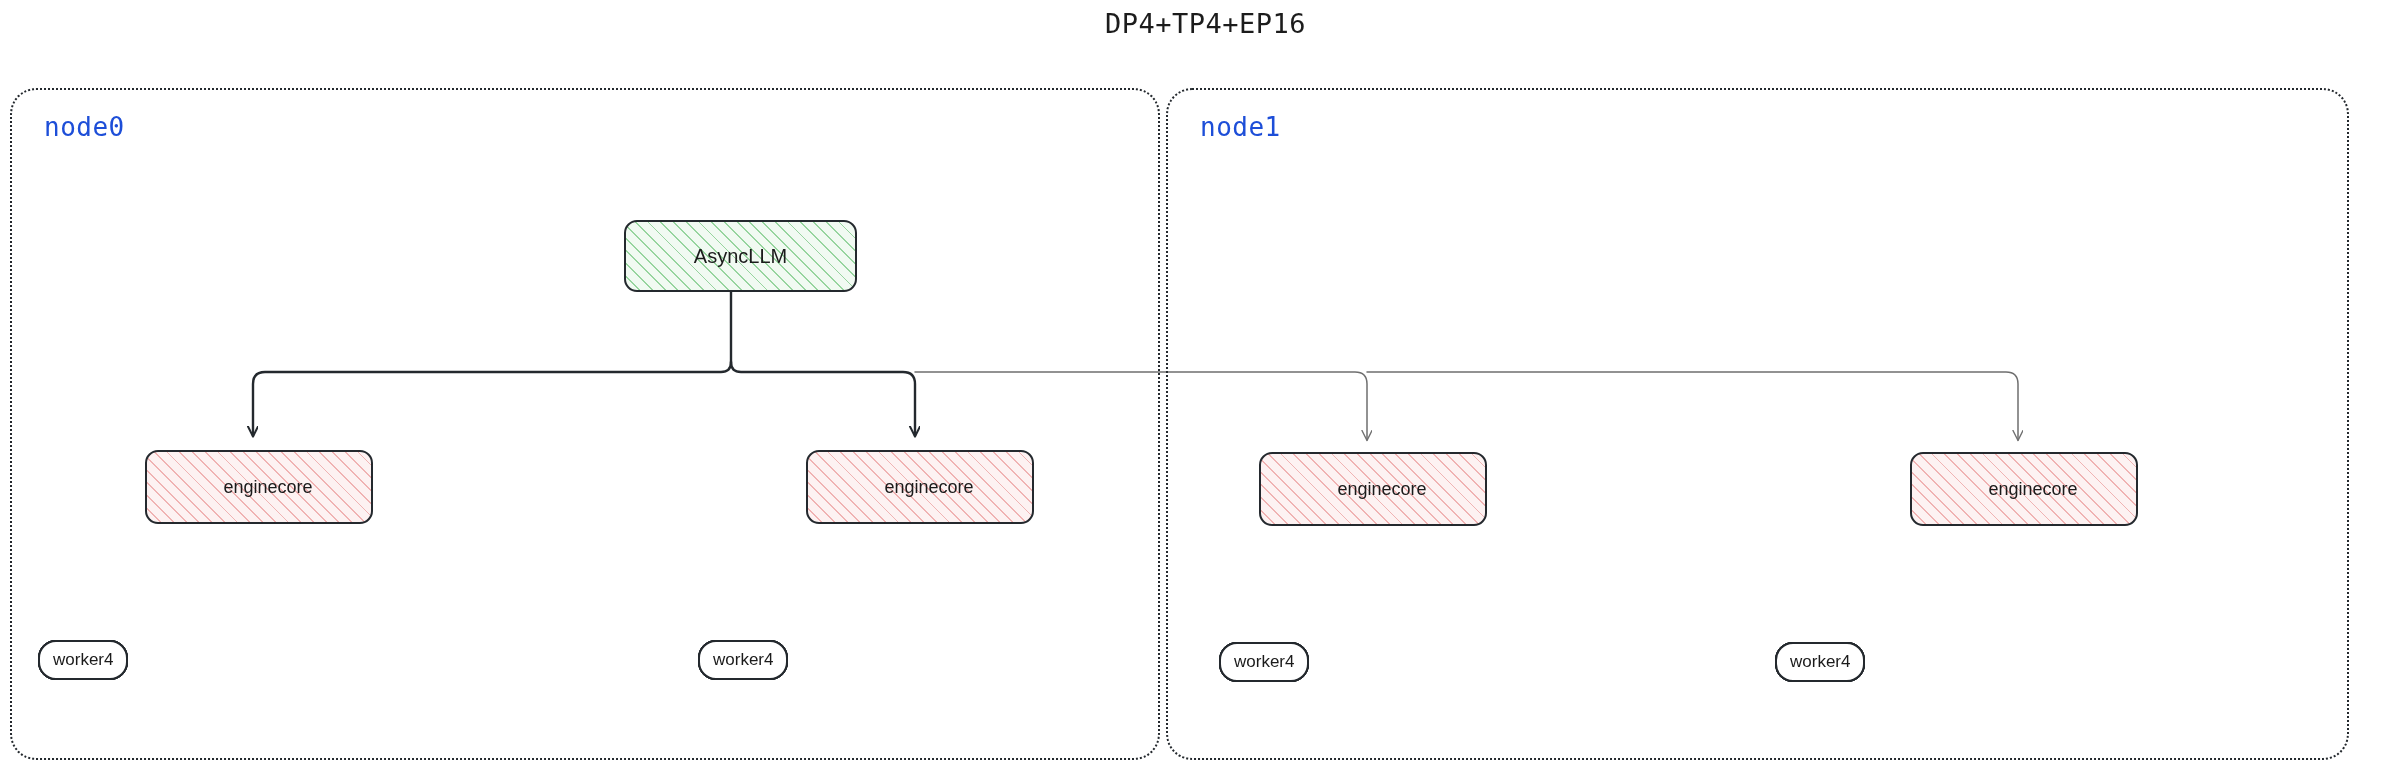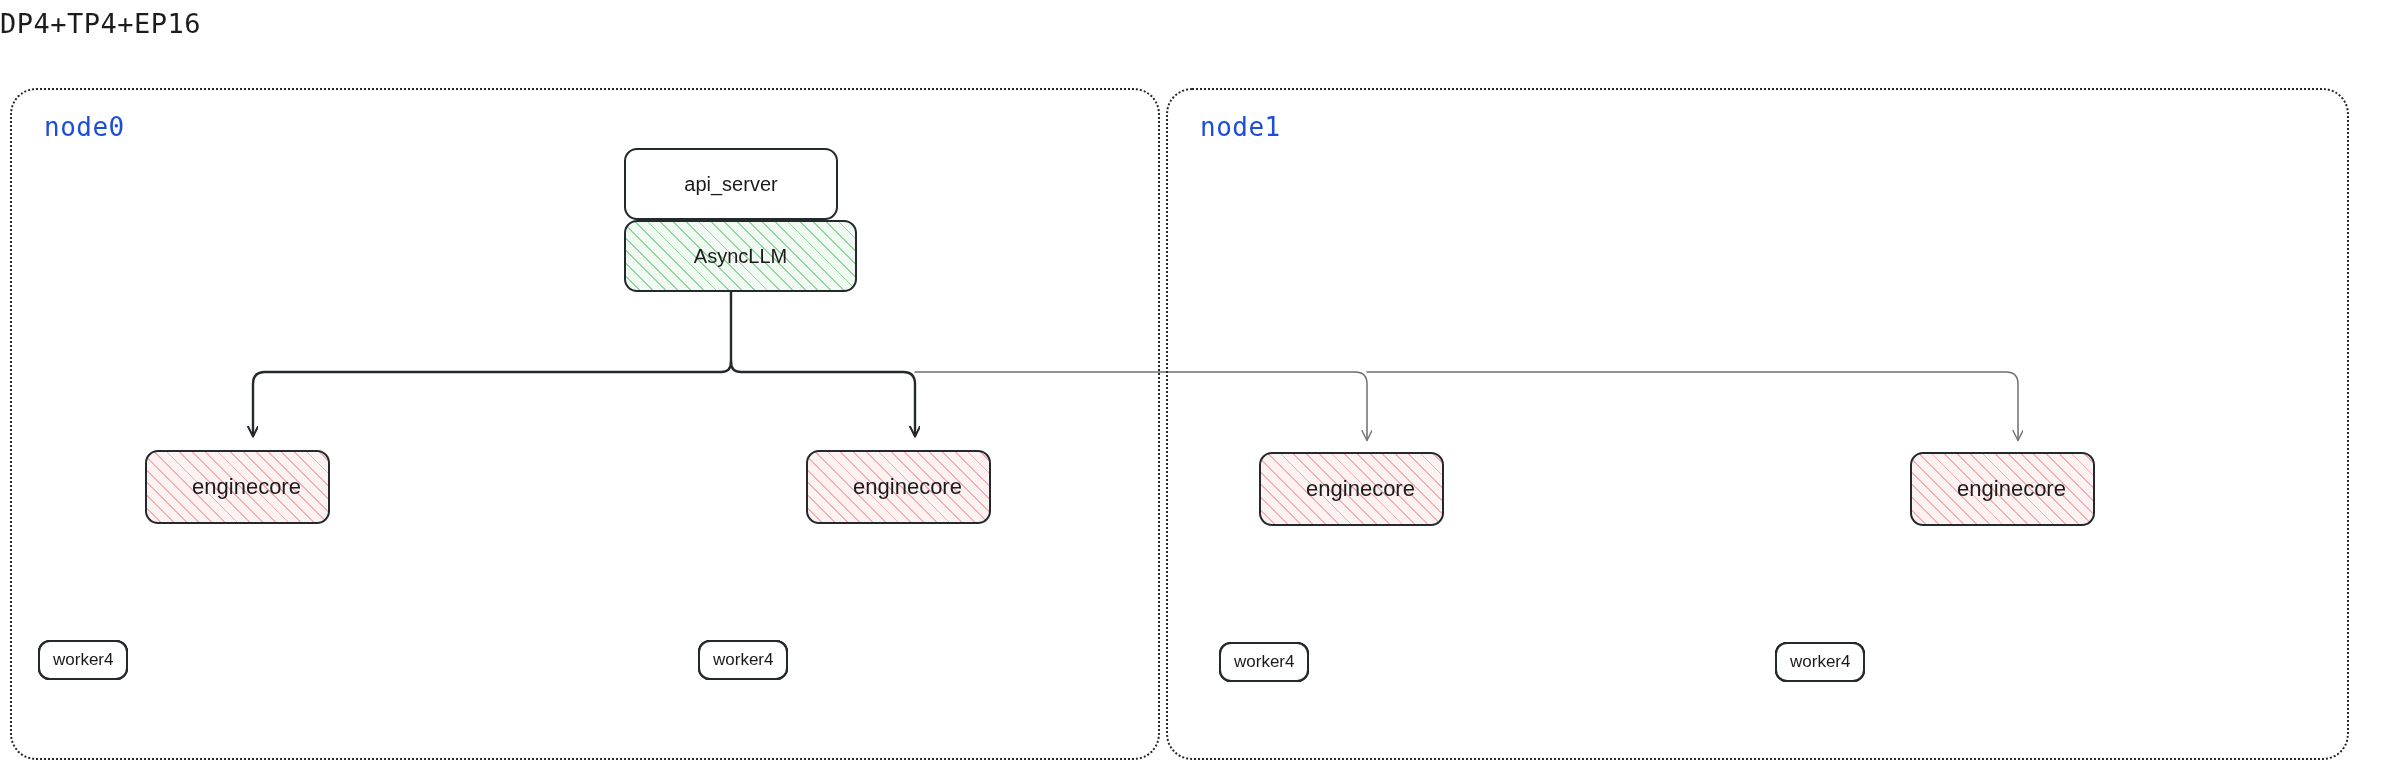--- a/index.html
+++ b/index.html
@@ -22,27 +22,28 @@
     height: 773px;
     background: #ffffff;
   }
 
   
   .diagram-title {
     position: absolute;
     top: 8px;
     left: 0;
     width: 2383px;
-    text-align: left;
+    text-align: center;
     font-family: "DejaVu Sans Mono", "Liberation Mono", monospace;
     font-size: 27px;
     font-weight: 400;
     color: #1c1c1c;
     letter-spacing: 0.5px;
     white-space: nowrap;
+    padding-left: 28px;
   }
 
   
   .node-group {
     position: absolute;
     border: 2.5px dotted #24292e;
     border-radius: 26px;
     background: transparent;
   }
   #node-group-0 { left: 10px;   top: 88px; width: 1150px; height: 672px; }
@@ -97,43 +98,43 @@
       45deg,
       rgba(120, 200, 130, 0.75) 0px,
       rgba(120, 200, 130, 0.75) 1.3px,
       rgba(0,0,0,0) 1.3px,
       rgba(0,0,0,0) 9px
     );
   }
 
   
   .enginecore-box {
-    width: 185px;
+    width: 228px;
     height: 74px;
     border-radius: 13px;
-    font-size: 22px;
+    font-size: 18px;
     background-color: #fdf2f2;
     background-image: repeating-linear-gradient(
       45deg,
       rgba(232, 140, 140, 0.62) 0px,
       rgba(232, 140, 140, 0.62) 1.3px,
       rgba(0,0,0,0) 1.3px,
       rgba(0,0,0,0) 9px
     );
     padding-left: 18px;
   }
   #enginecore-0 { left: 145px;  top: 450px; }
   #enginecore-1 { left: 806px;  top: 450px; }
   #enginecore-2 { left: 1259px; top: 452px; }
   #enginecore-3 { left: 1910px; top: 452px; }
 
   
   .worker-box {
     height: 40px;
-    border-radius: 12px;
+    border-radius: 18px;
     font-size: 17px;
     padding: 0 13px;
     background: #ffffff;
     border-width: 2px;
   }
 
   .worker-row { position: absolute; display: flex; gap: 15px; }
   #worker-row-0 { left: 38px;   top: 640px; }
   #worker-row-1 { left: 698px;  top: 640px; }
   #worker-row-2 { left: 1219px; top: 642px; }
@@ -174,21 +175,20 @@
 
     <path d="M915,372 L1355,372 Q1367,372 1367,384 L1367,440" fill="none" stroke="#6f6f6f" stroke-width="1.5" stroke-linecap="round" marker-end="url(#arrowLight)"></path>
 
     <path d="M1367,372 L2006,372 Q2018,372 2018,384 L2018,440" fill="none" stroke="#6f6f6f" stroke-width="1.5" stroke-linecap="round" marker-end="url(#arrowLight)"></path>
   </svg>
 
   <div class="node-group" id="node-group-0">
     <div class="node-label">node0</div>
   </div>
 
-  <div class="box" id="api-server-box">api_server</div>
 
   <div class="box" id="asyncllm-box">AsyncLLM</div>
 
   <div class="box enginecore-box" id="enginecore-0">enginecore</div>
 
   <div class="box enginecore-box" id="enginecore-1">enginecore</div>
 
   <div class="worker-row" id="worker-row-0">
     <div class="box worker-box">worker1</div>
     <div class="box worker-box">worker2</div>

